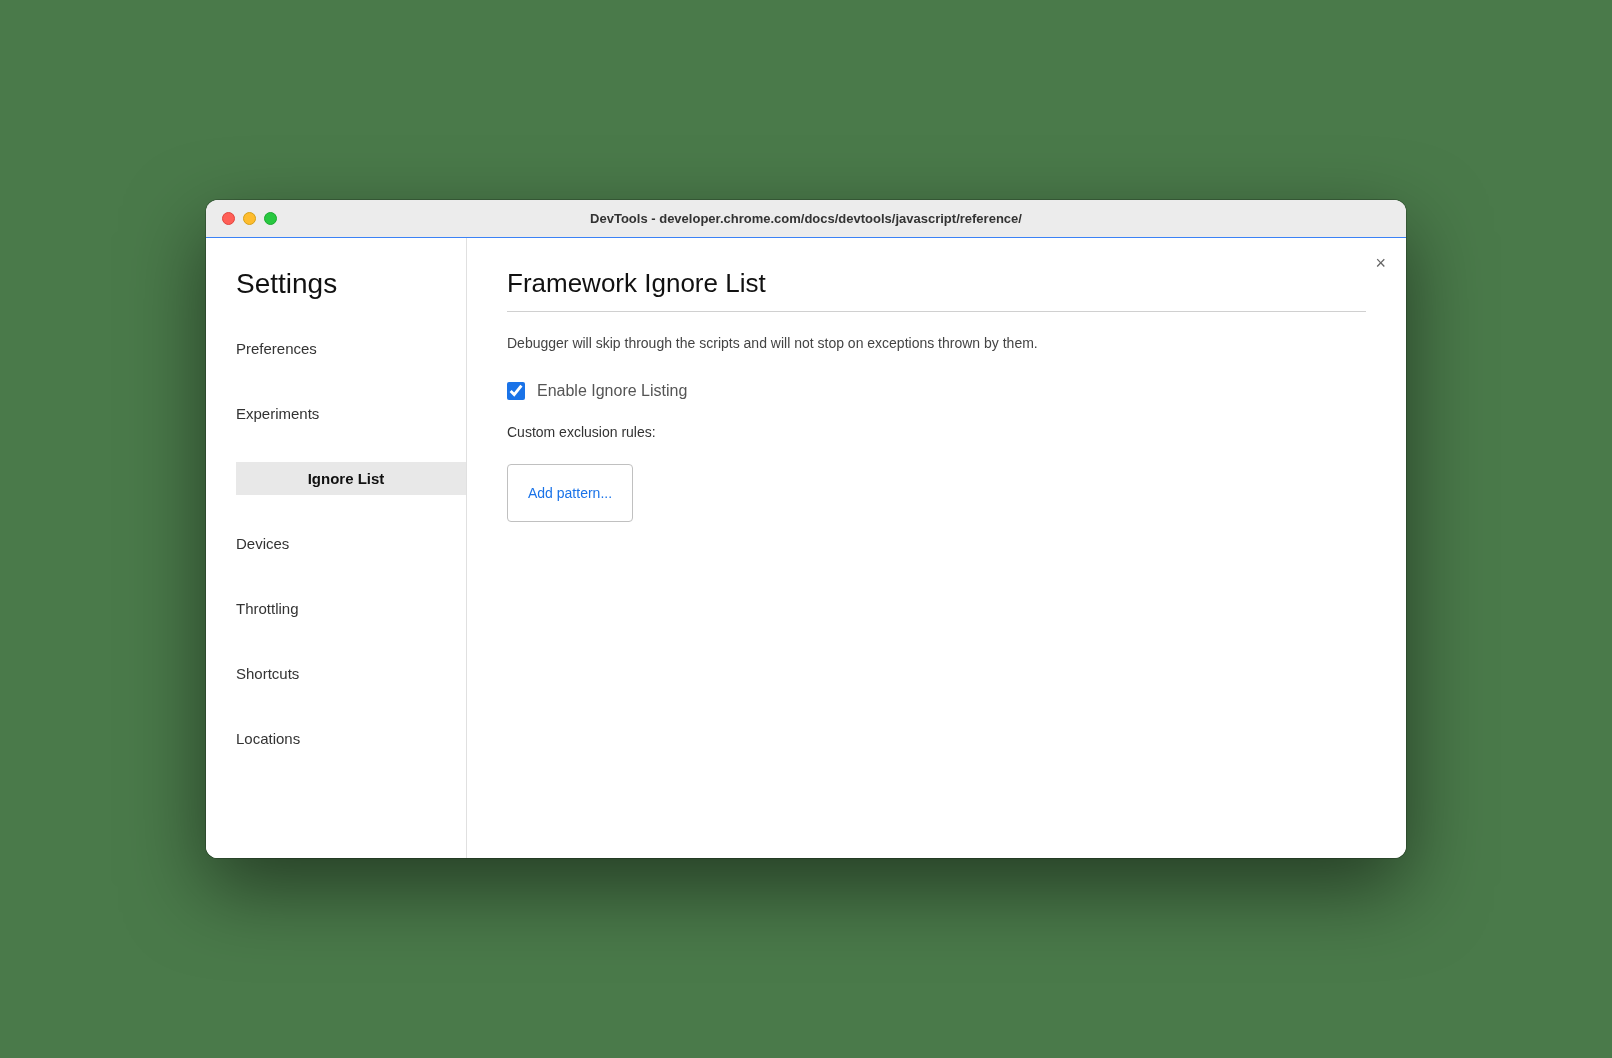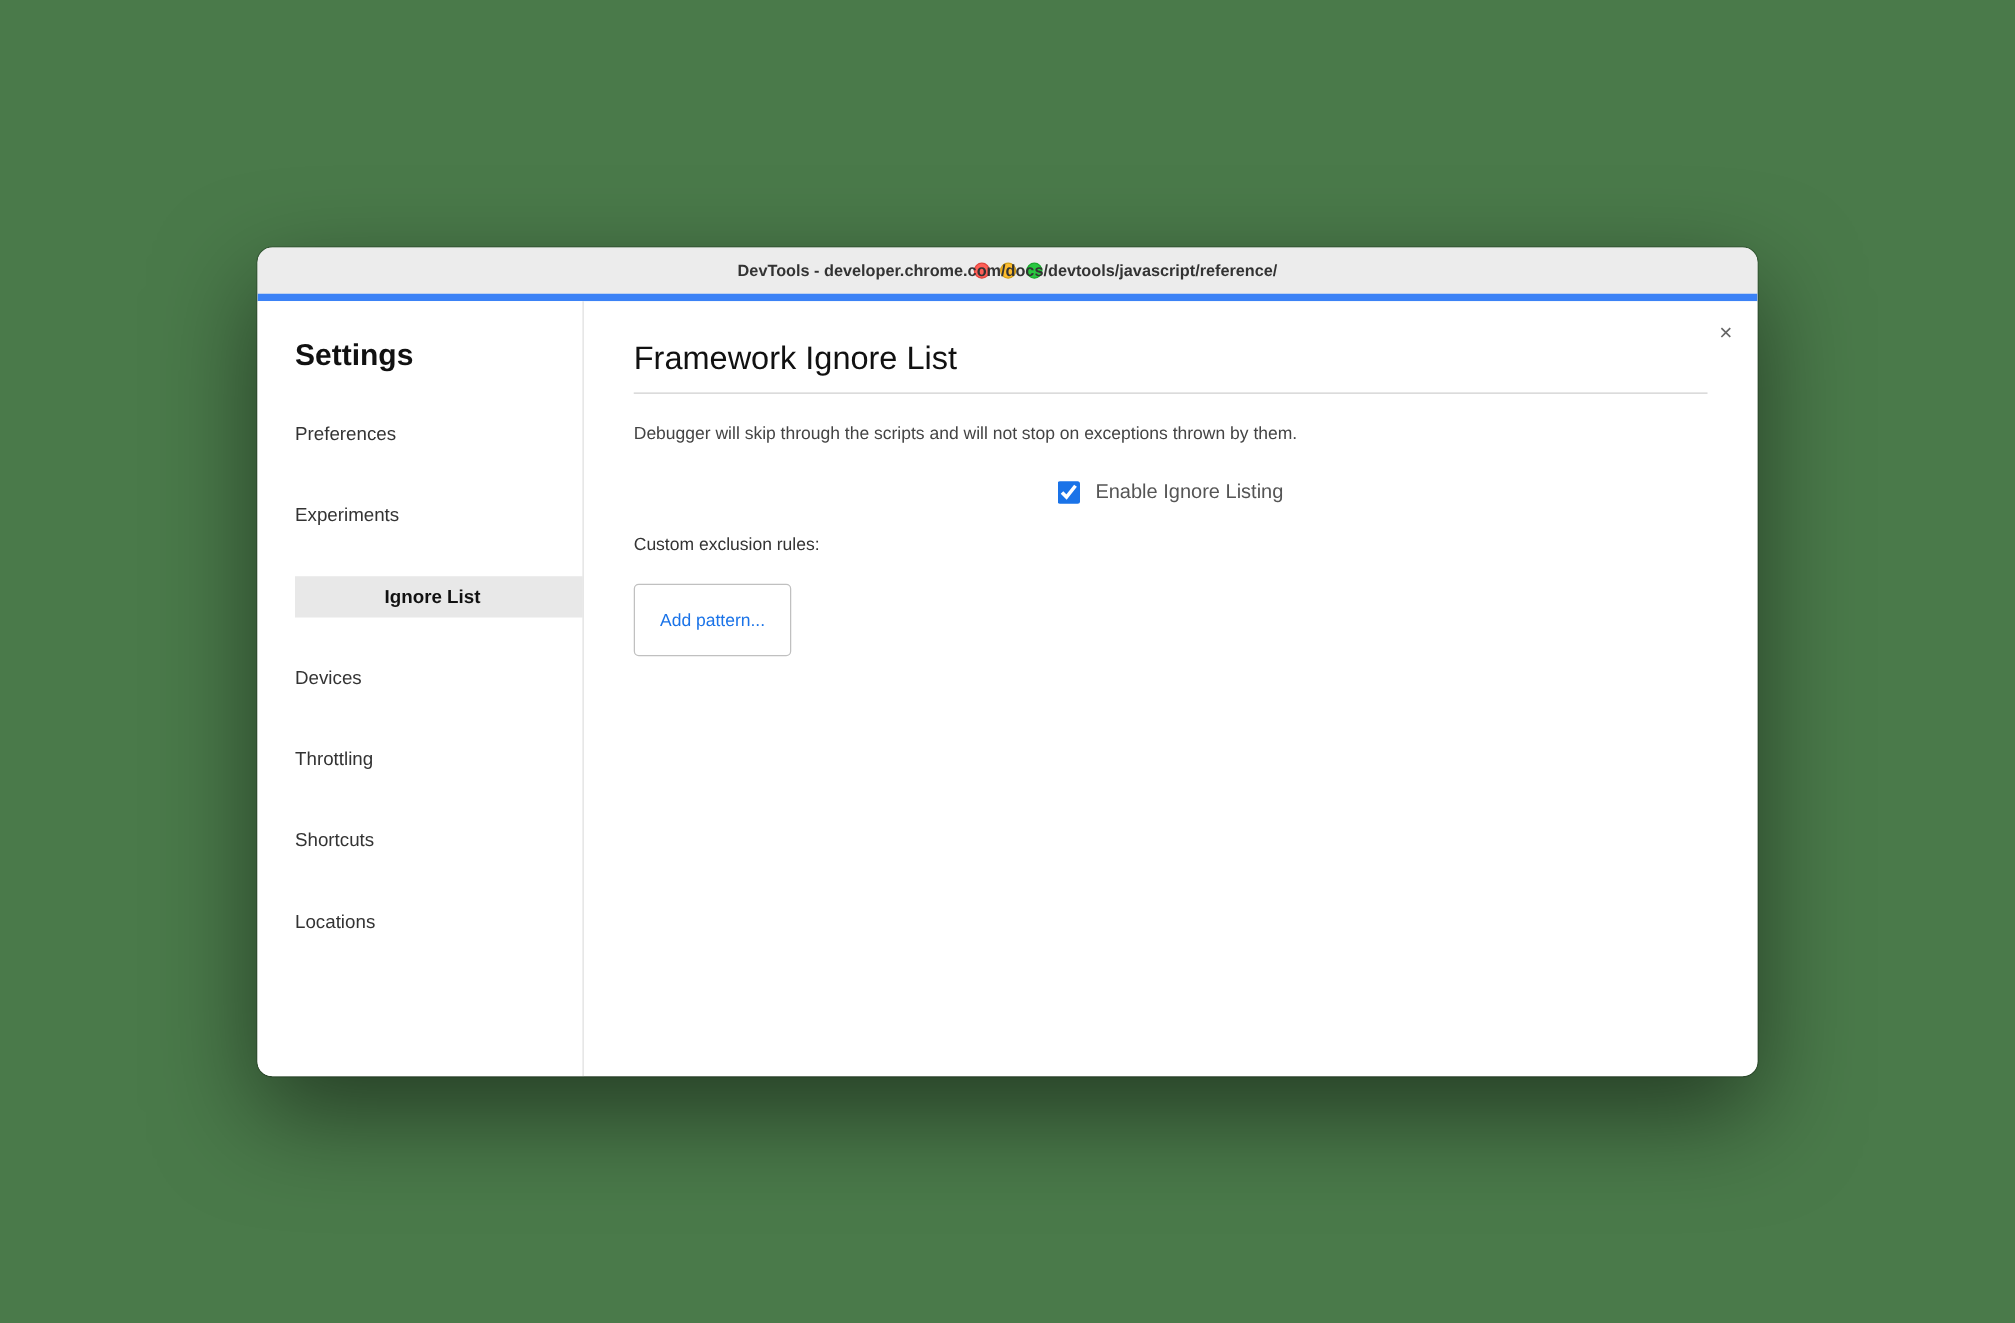--- a/index.html
+++ b/index.html
@@ -16,26 +16,25 @@
     .browser-window {
       width: 1200px;
       background: #fff;
       border-radius: 12px;
       box-shadow: 0 30px 80px rgba(0,0,0,0.5), 0 0 0 1px rgba(0,0,0,0.2);
       overflow: hidden;
     }
 
     .title-bar {
       background: #ececec;
-      border-bottom: 6px solid #3b82f6;
+      border-bottom: 1px solid #3b82f6;
       padding: 12px 16px;
       display: flex;
       align-items: center;
       position: relative;
-      justify-content: center;
     }
 
     .traffic-lights {
       display: flex;
       gap: 8px;
       align-items: center;
     }
 
     .traffic-light {
       width: 13px;
@@ -81,22 +80,22 @@
     }
 
     .sidebar {
       width: 260px;
       flex-shrink: 0;
       padding: 30px 0 30px 30px;
       background: #fff;
     }
 
     .sidebar-title {
-      font-size: 24px;
-      font-weight: 700;
+      font-size: 28px;
+      font-weight: 400;
       color: #111;
       margin-bottom: 24px;
     }
 
     .sidebar-nav {
       list-style: none;
     }
 
     .sidebar-item {
       padding: 8px 16px 8px 0;
@@ -147,21 +146,20 @@
 
     .section {
       margin-bottom: 24px;
     }
 
     .checkbox-row {
       display: flex;
       align-items: center;
       gap: 12px;
       margin-bottom: 14px;
-      justify-content: center;
     }
 
     .checkbox-row label {
       font-size: 15px;
       color: #444;
       cursor: pointer;
     }
 
     .checkbox-row label.large {
       font-size: 16px;

